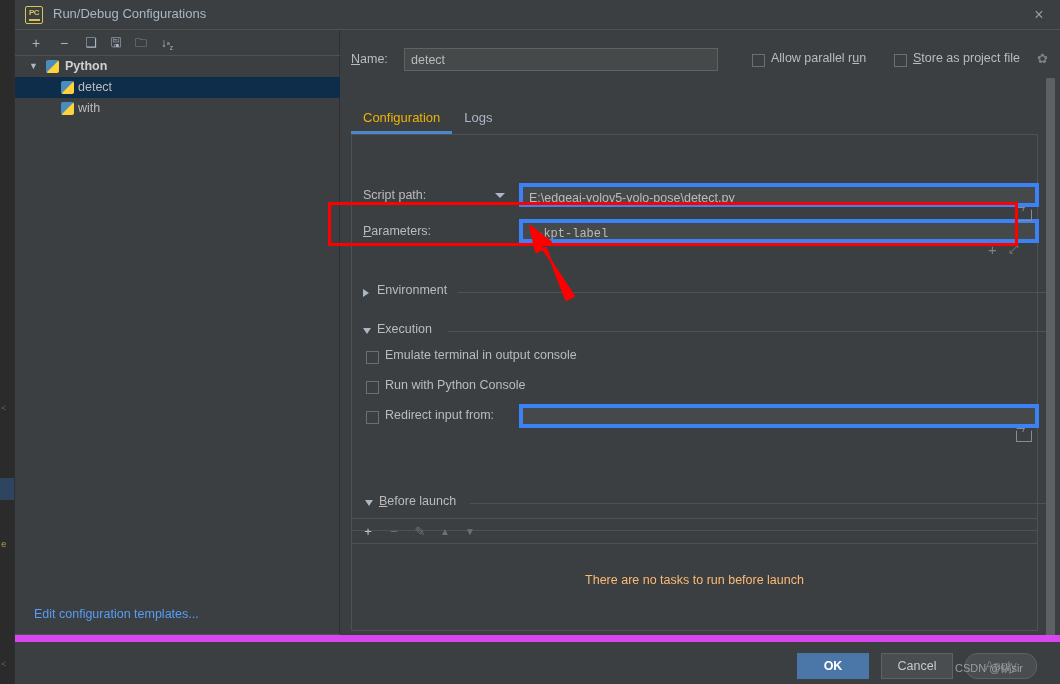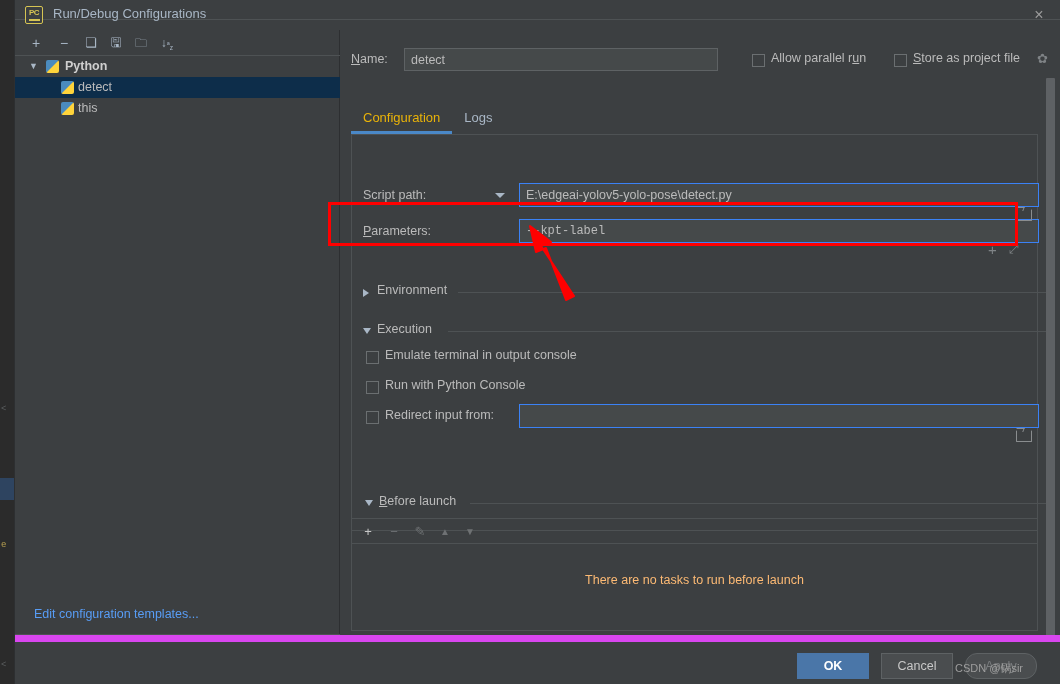--- a/index.html
+++ b/index.html
@@ -24,21 +24,21 @@
     position: absolute;
     left: 14px; top: 0;
     width: 1046px; height: 684px;
     background: #3c3f41;
     border: 1px solid #2d2f31;
     border-top: none; border-right: none; border-bottom: none;
   }
 
   
   #titlebar {
-    position: absolute; left: 0; top: 0; width: 1046px; height: 20px;
+    position: absolute; left: 0; top: 0; width: 1046px; height: 30px;
     background: #3c3f41;
     border-bottom: 1px solid #4e5254;
   }
   #pc-logo {
     position: absolute; left: 10px; top: 6px; width: 18px; height: 18px;
     border: 1px solid #d6c453; border-radius: 2px;
     background: #3c3f41;
     color: #d6c453; font-size: 8px; font-weight: bold;
     line-height: 10px; text-align: center; letter-spacing: -0.5px;
     padding-top: 1px;
@@ -169,21 +169,21 @@
     position: absolute; left: 11px; top: 105px;
     width: 687px; height: 396px;
     border: 1px solid #4e5254; border-top: none;
     background: #3c3f41;
   }
 
   .field-label { position: absolute; font-size: 12.5px; color: #bbbbbb; text-align: right; }
   .field-label u { text-decoration: underline; }
   .text-field {
     position: absolute; height: 24px;
-    background: #45494a; border: 1px solid #3b82f6;
+    background: #45494a; border: 4px solid #3b82f6;
     color: #bbbbbb; font-size: 12.5px; line-height: 22px;
     padding: 0 6px;
     white-space: nowrap; overflow: hidden;
   }
   .text-field.mono { font-family: "Liberation Mono", monospace; font-size: 12px; }
   .folder-ico {
     position: absolute; width: 14px; height: 12px; cursor: pointer;
   }
   .folder-ico::before {
     content: ""; position: absolute; left: 0; top: 2px;
@@ -370,21 +370,21 @@
         <span class="tree-arrow">▼</span>
         <span class="py-ico"></span>
         <span class="tree-label">Python</span>
       </div>
       <div class="tree-row child selected">
         <span class="py-ico"></span>
         <span class="tree-label">detect</span>
       </div>
       <div class="tree-row child">
         <span class="py-ico"></span>
-        <span class="tree-label">this</span>
+        <span class="tree-label">with</span>
       </div>
     </div>
 
     <div id="edit-templates-wrap">
       <div id="edit-templates">Edit configuration templates...</div>
     </div>
     <div id="help-btn">?</div>
   </div>
 
   <div id="right-panel">

